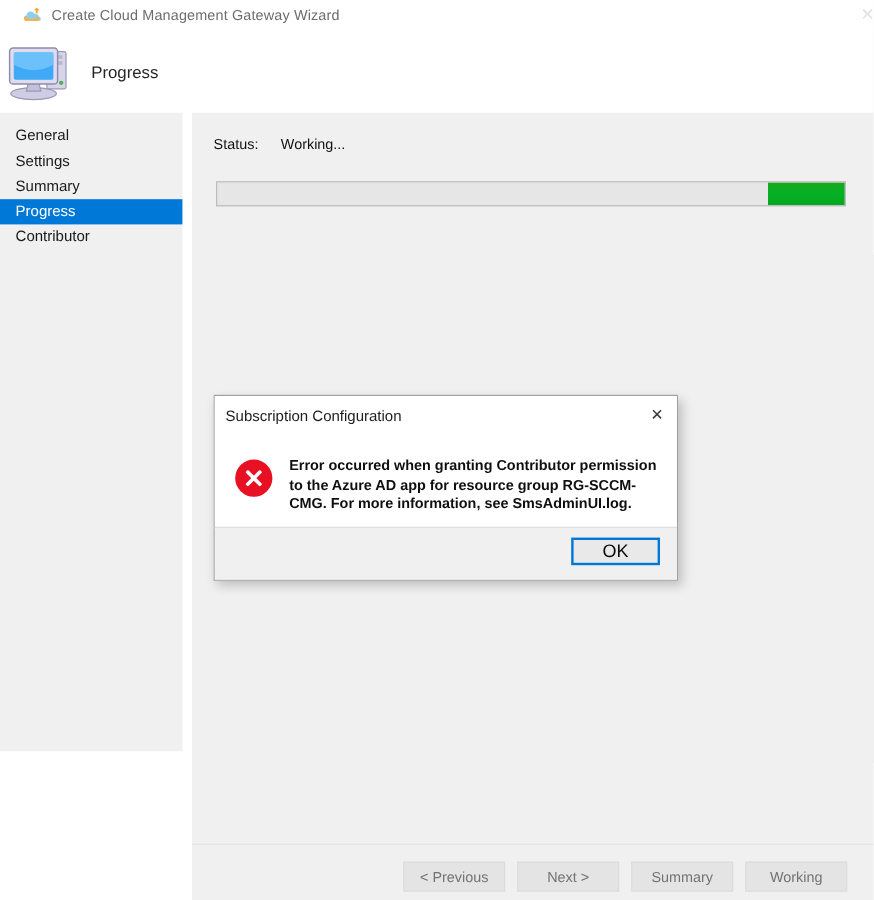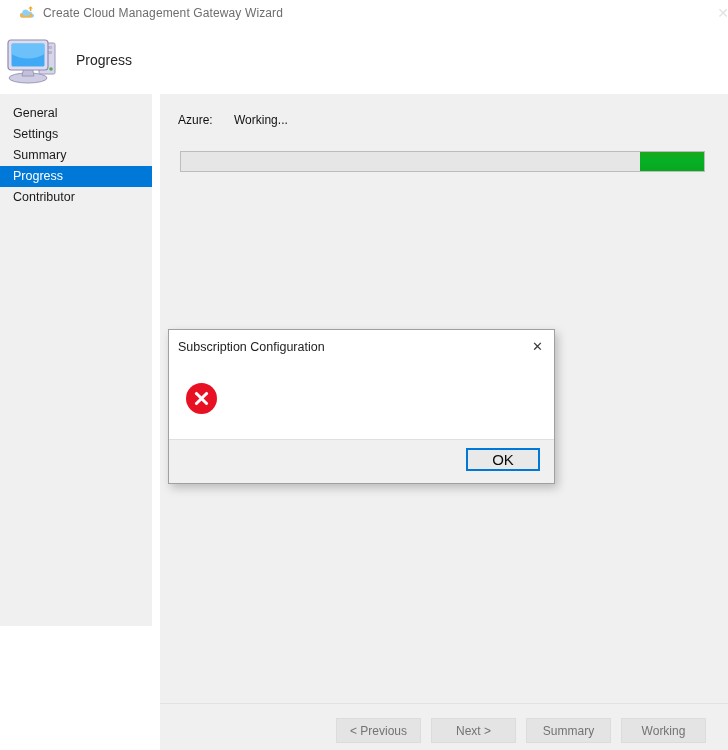--- a/index.html
+++ b/index.html
@@ -158,21 +158,21 @@
     font-size: 12px;
     font-family: "Liberation Sans", sans-serif;
     display: flex;
     align-items: center;
     justify-content: center;
   }
 
   
   .dialog {
     position: absolute;
-    left: 168px; top: 329px;
+    left: 178px; top: 329px;
     width: 387px; height: 155px;
     background: #ffffff;
     border: 1px solid #a0a0a0;
     box-sizing: border-box;
     box-shadow: 3px 4px 9px rgba(0,0,0,0.22);
   }
   .dialog-titlebar {
     position: relative;
     height: 33px;
     background: #ffffff;
@@ -292,21 +292,21 @@
   <div class="sidebar">
     <div class="nav-item">General</div>
     <div class="nav-item">Settings</div>
     <div class="nav-item">Summary</div>
     <div class="nav-item selected">Progress</div>
     <div class="nav-item">Contributor</div>
   </div>
 
   <div class="content">
     <div class="status-row">
-      <span class="status-label">Azure:</span>
+      <span class="status-label">Status:</span>
       <span class="status-value">Working...</span>
     </div>
     <div class="progress-track">
       <div class="progress-chunk"></div>
     </div>
   </div>
 
   <div class="footer">
     <div class="footer-buttons">
       <div class="wiz-btn">&lt; Previous</div>
@@ -316,19 +316,20 @@
     </div>
   </div>
 
   <div class="dialog">
     <div class="dialog-titlebar">
       <div class="dialog-title">Subscription Configuration</div>
       <div class="dialog-close">✕</div>
     </div>
     <div class="dialog-body">
       <div class="error-icon"></div>
+      <div class="error-text">Error occurred when granting Contributor permission to the Azure AD app for resource group RG-SCCM-CMG. For more information, see SmsAdminUI.log.</div>
     </div>
     <div class="dialog-footer">
       <div class="ok-button">OK</div>
     </div>
   </div>
 
 </div>
 
 </body></html>

